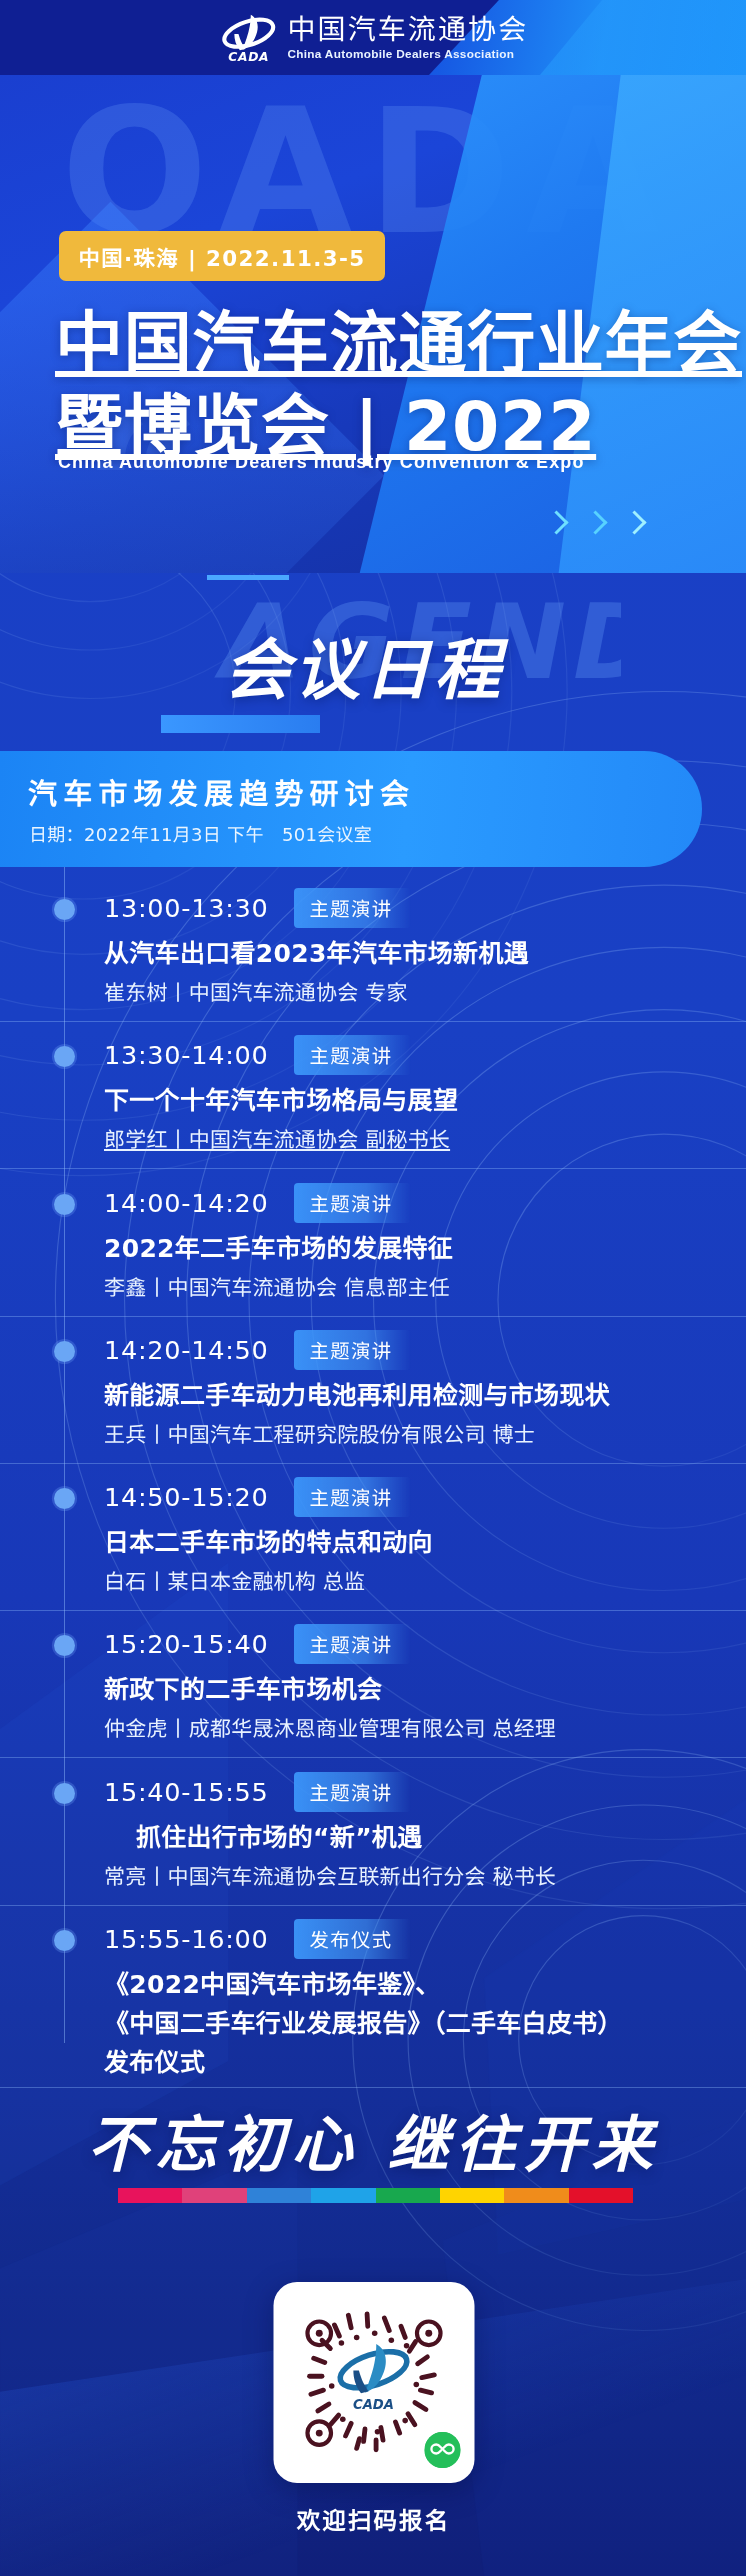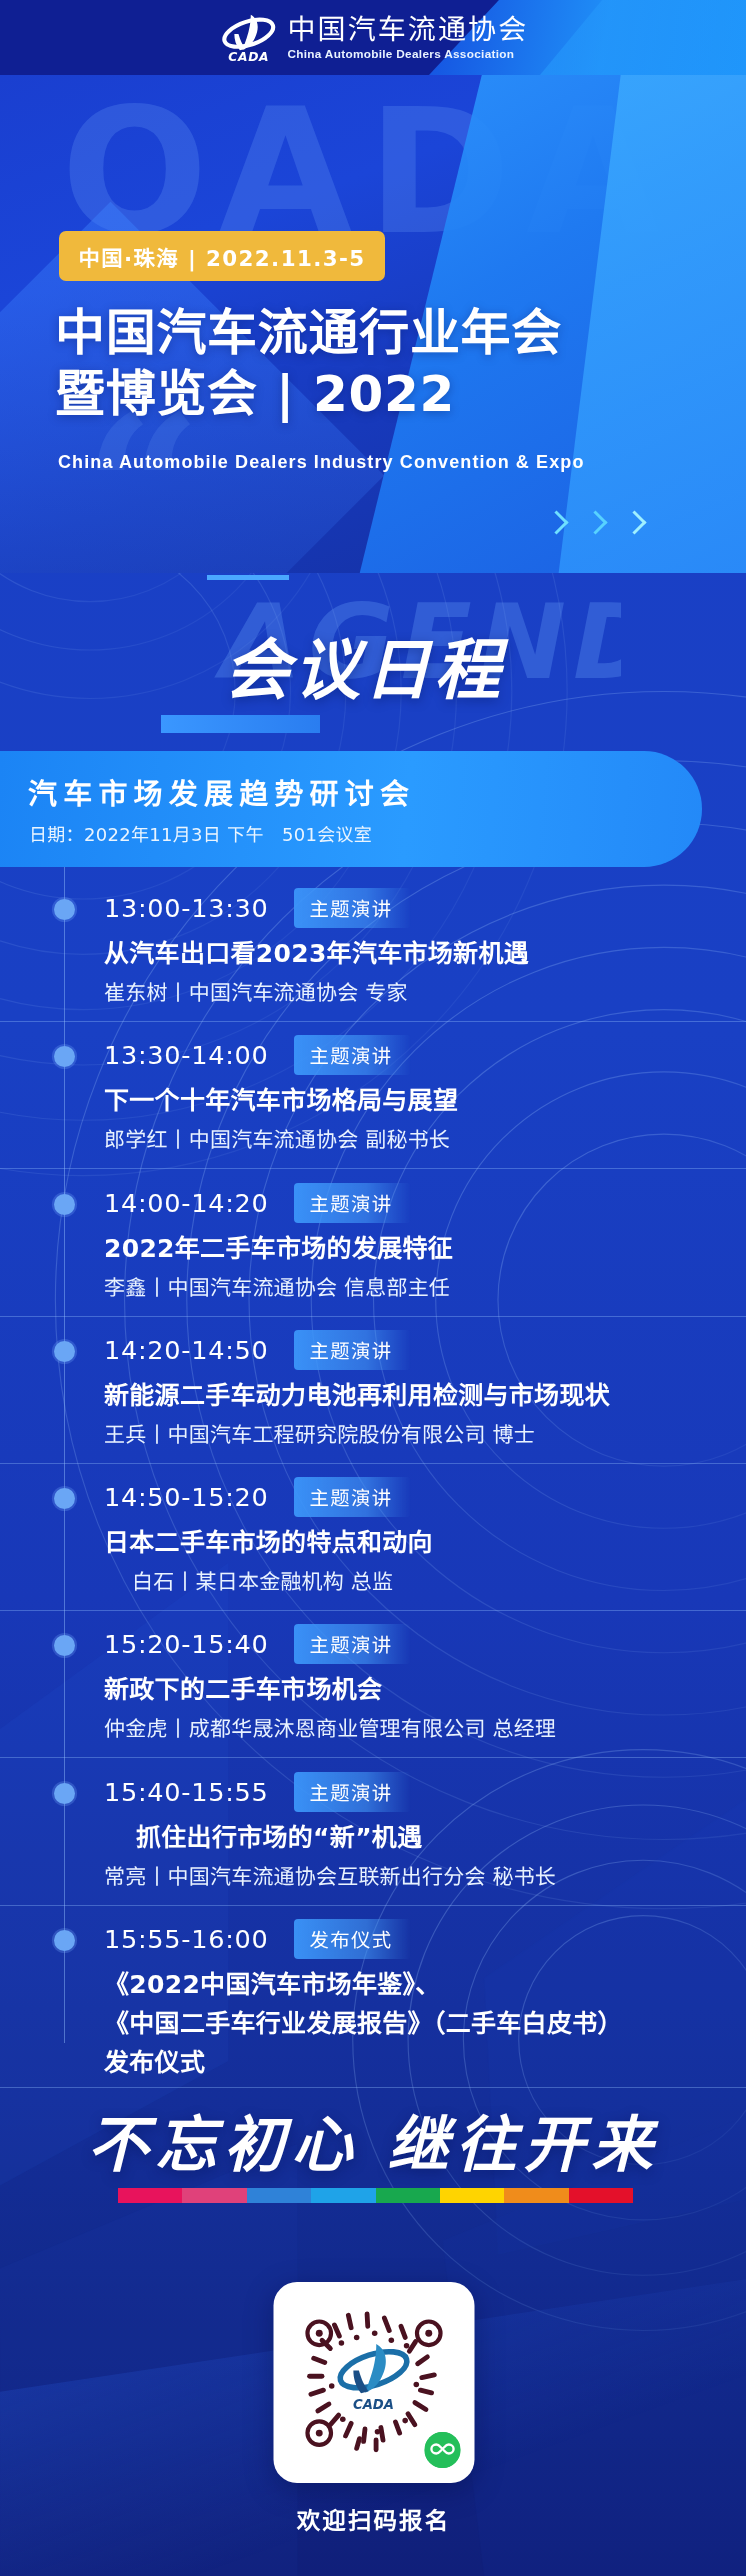--- a/index.html
+++ b/index.html
@@ -49,24 +49,24 @@
     background:linear-gradient(135deg,rgba(60,130,255,.45),rgba(25,60,200,.05));
     transform:rotate(45deg);}
   .quote-mark{position:absolute;left:83px;top:346px;font-size:207px;font-weight:800;
     color:rgba(120,175,255,.15);font-family:"DejaVu Serif",serif;line-height:.7;}
 
   .date-chip{position:absolute;left:59px;top:156px;background:#f0b93c;
     border-radius:7px;padding:9.7px 19.4px;z-index:6;display:flex;align-items:center;}
   .date-chip span{font-size:21.4px;font-weight:700;color:#fff;letter-spacing:1.4px;
     font-family:"DejaVu Sans","Liberation Sans",sans-serif;white-space:nowrap;}
   .hero-title{position:absolute;left:55px;top:228px;z-index:6;}
-  .hero-title .l1,.hero-title .l2{font-size:50px;font-weight:800;letter-spacing:0.7px;
+  .hero-title .l1,.hero-title .l2{font-size:68px;font-weight:800;letter-spacing:0.7px;
     line-height:1.22;color:#fff;white-space:nowrap;
     font-family:"DejaVu Sans","Liberation Sans",sans-serif;
-    text-shadow:0 2.1px 9.7px rgba(0,20,90,.35);}
+    text-shadow:0 2.1px 9.7px rgba(0,20,90,.35);text-decoration:underline;}
   .hero-sub{position:absolute;left:58px;top:377px;z-index:6;font-size:18px;
     font-weight:700;letter-spacing:1.1px;color:#fff;white-space:nowrap;}
   .chevrons{position:absolute;right:104px;top:436px;z-index:6;display:flex;gap:21px;}
   .chev{width:18px;height:32px;position:relative;}
   .chev:before{content:"";position:absolute;left:1.4px;top:2.8px;width:14px;height:14px;
     border-top:3.5px solid #6fe0ff;border-right:3.5px solid #6fe0ff;transform:rotate(45deg);}
   .chev.c2:before{border-color:#57d2ff;}
   .chev.c3:before{border-color:#9ff0ff;}
 
   
@@ -256,21 +256,21 @@
       <div class="divider" style="top:154px;"></div>
     </div>
 
     <div class="item" style="top:147px;">
       <div class="dot" style="top:32px;"></div>
       <div class="row-time" style="top:21px;">
         <span class="time">13:30-14:00</span>
         <span class="tag">主题演讲</span>
       </div>
       <div class="topic" style="top:66px;">下一个十年汽车市场格局与展望</div>
-      <div class="speaker" style="top:109px;">郎学红丨中国汽车流通协会 副秘书长</div>
+      <div class="speaker" style="top:109px;text-decoration:underline;">郎学红丨中国汽车流通协会 副秘书长</div>
       <div class="divider" style="top:154px;"></div>
     </div>
 
     <div class="item" style="top:295px;">
       <div class="dot" style="top:32px;"></div>
       <div class="row-time" style="top:21px;">
         <span class="time">14:00-14:20</span>
         <span class="tag">主题演讲</span>
       </div>
       <div class="topic" style="top:66px;">2022年二手车市场的发展特征</div>
@@ -289,21 +289,21 @@
       <div class="divider" style="top:154px;"></div>
     </div>
 
     <div class="item" style="top:589px;">
       <div class="dot" style="top:32px;"></div>
       <div class="row-time" style="top:21px;">
         <span class="time">14:50-15:20</span>
         <span class="tag">主题演讲</span>
       </div>
       <div class="topic" style="top:66px;">日本二手车市场的特点和动向</div>
-      <div class="speaker" style="top:109px;margin-left:28px;">白石丨某日本金融机构 总监</div>
+      <div class="speaker" style="top:109px;">白石丨某日本金融机构 总监</div>
       <div class="divider" style="top:154px;"></div>
     </div>
 
     <div class="item" style="top:736px;">
       <div class="dot" style="top:32px;"></div>
       <div class="row-time" style="top:21px;">
         <span class="time">15:20-15:40</span>
         <span class="tag">主题演讲</span>
       </div>
       <div class="topic" style="top:66px;">新政下的二手车市场机会</div>

